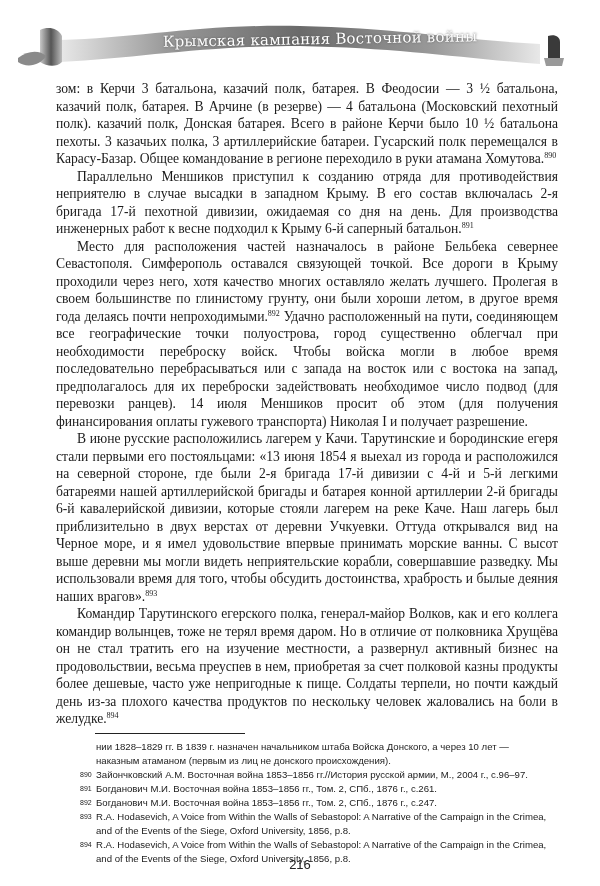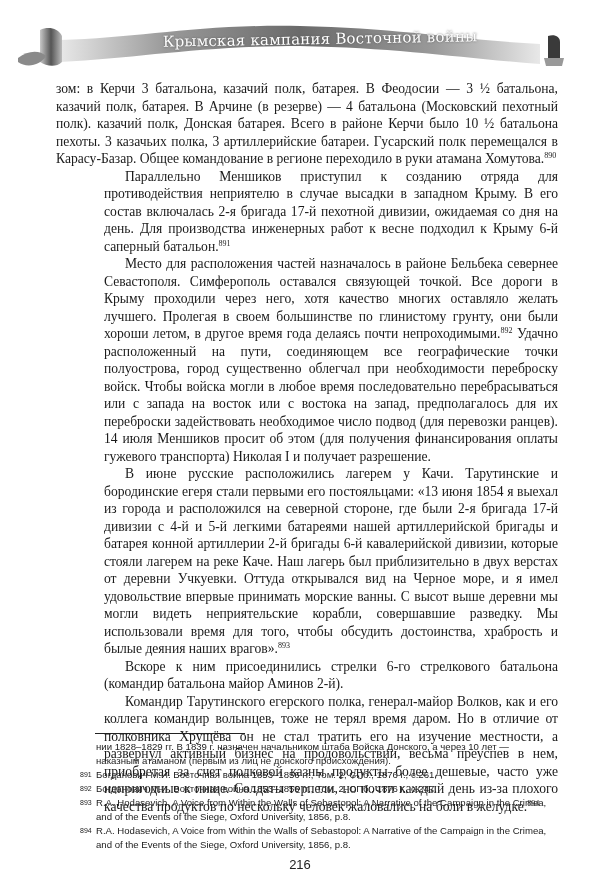--- a/index.html
+++ b/index.html
@@ -10,21 +10,21 @@
     font-family: "DejaVu Serif", serif; font-size: 15px; color: #ffffff;
     letter-spacing: 0.2px; transform: rotate(-1deg);
     text-shadow: 0 0 2px #555;
   }
   .body-text {
     position: absolute; left: 56px; top: 80px; width: 502px;
     font-family: "Liberation Serif", serif; font-size: 13.6px; line-height: 17.5px;
     text-align: justify; color: #1a1a1a;
   }
   .body-text p { margin: 0; text-indent: 0; }
-  .body-text p.indent { text-indent: 21px; margin-left: 48px; }
+  .body-text p.indent { text-indent: 21px; }
   sup { font-size: 8px; line-height: 0; vertical-align: 5px; }
   .fn-rule { position: absolute; left: 95px; top: 733px; width: 150px; height: 1px; background: #222; }
   .footnotes {
     position: absolute; left: 58px; top: 740px; width: 494px;
     font-family: "Liberation Sans", sans-serif; font-size: 9.6px; line-height: 14px; color: #222;
   }
   .fn { position: relative; padding-left: 38px; }
   .fn .num { position: absolute; left: 22px; top: 0; font-size: 7px; }
   .page-number {
     position: absolute; left: 0; top: 857px; width: 600px; text-align: center;
@@ -60,29 +60,32 @@
     <path d="M544,58 L564,58 L562,66 L546,66 Z" fill="#999"></path>
   </svg>
   <div class="ribbon-title">Крымская кампания Восточной войны</div>
 </div>
 
 <div class="body-text">
   <p><span>зом: в Керчи 3 батальона, казачий полк, батарея. В Феодосии — 3 ½ батальона, казачий полк, батарея. В Арчине (в резерве) — 4 батальона (Московский пехотный полк). казачий полк, Донская батарея. Всего в районе Керчи было 10 ½ батальона пехоты. 3 казачьих полка, 3 артиллерийские батареи. Гусарский полк перемещался в Карасу-Базар. Общее командование в регионе переходило в руки атамана Хомутова.</span><sup>890</sup></p>
   <p class="indent"><span>Параллельно Меншиков приступил к созданию отряда для противодействия неприятелю в случае высадки в западном Крыму. В его состав включалась 2-я бригада 17-й пехотной дивизии, ожидаемая со дня на день. Для производства инженерных работ к весне подходил к Крыму 6-й саперный батальон.</span><sup>891</sup></p>
   <p class="indent"><span>Место для расположения частей назначалось в районе Бельбека севернее Севастополя. Симферополь оставался связующей точкой. Все дороги в Крыму проходили через него, хотя качество многих оставляло желать лучшего. Пролегая в своем большинстве по глинистому грунту, они были хороши летом, в другое время года делаясь почти непроходимыми.</span><sup>892</sup><span> Удачно расположенный на пути, соединяющем все географические точки полуострова, город существенно облегчал при необходимости переброску войск. Чтобы войска могли в любое время последовательно перебрасываться или с запада на восток или с востока на запад, предполагалось для их переброски задействовать необходимое число подвод (для перевозки ранцев). 14 июля Меншиков просит об этом (для получения финансирования оплаты гужевого транспорта) Николая I и получает разрешение.</span></p>
   <p class="indent"><span>В июне русские расположились лагерем у Качи. Тарутинские и бородинские егеря стали первыми его постояльцами: «13 июня 1854 я выехал из города и расположился на северной стороне, где были 2-я бригада 17-й дивизии с 4-й и 5-й легкими батареями нашей артиллерийской бригады и батарея конной артиллерии 2-й бригады 6-й кавалерийской дивизии, которые стояли лагерем на реке Каче. Наш лагерь был приблизительно в двух верстах от деревни Учкуевки. Оттуда открывался вид на Черное море, и я имел удовольствие впервые принимать морские ванны. С высот выше деревни мы могли видеть неприятельские корабли, совершавшие разведку. Мы использовали время для того, чтобы обсудить достоинства, храбрость и былые деяния наших врагов».</span><sup>893</sup></p>
-  <p class="indent"><span>Вскоре к ним присоединились стрелки 6-го стрелкового батальона (командир батальона майор Аминов 2-й).</span></p>
   <p class="indent"><span>Командир Тарутинского егерского полка, генерал-майор Волков, как и его коллега командир волынцев, тоже не терял время даром. Но в отличие от полковника Хрущёва он не стал тратить его на изучение местности, а развернул активный бизнес на продовольствии, весьма преуспев в нем, приобретая за счет полковой казны продукты более дешевые, часто уже непригодные к пище. Солдаты терпели, но почти каждый день из-за плохого качества продуктов по нескольку человек жаловались на боли в желудке.</span><sup>894</sup></p>
 </div>
 
 <div class="fn-rule"></div>
 <div class="footnotes">
   <div class="fn">
     <span class="num"></span>
     <span>нии 1828–1829 гг. В 1839 г. назначен начальником штаба Войска Донского, а через 10 лет — наказным атаманом (первым из лиц не донского происхождения).</span>
+  </div>
+  <div class="fn">
+    <span class="num">890</span>
+    <span>Зайончковский А.М. Восточная война 1853–1856 гг.//История русской армии, М., 2004 г., с.96–97.</span>
   </div>
   <div class="fn">
     <span class="num">891</span>
     <span>Богданович М.И. Восточная война 1853–1856 гг., Том. 2, СПб., 1876 г., с.261.</span>
   </div>
   <div class="fn">
     <span class="num">892</span>
     <span>Богданович М.И. Восточная война 1853–1856 гг., Том. 2, СПб., 1876 г., с.247.</span>
   </div>
   <div class="fn">

